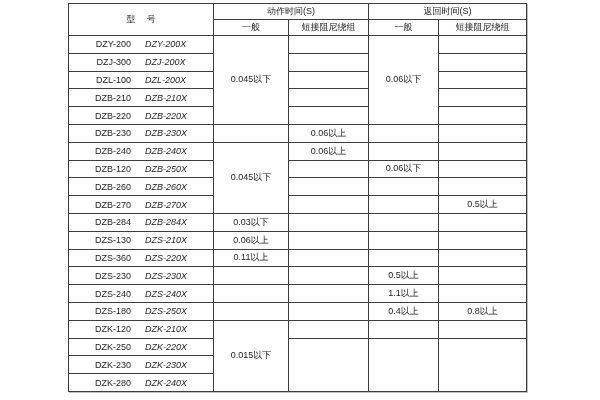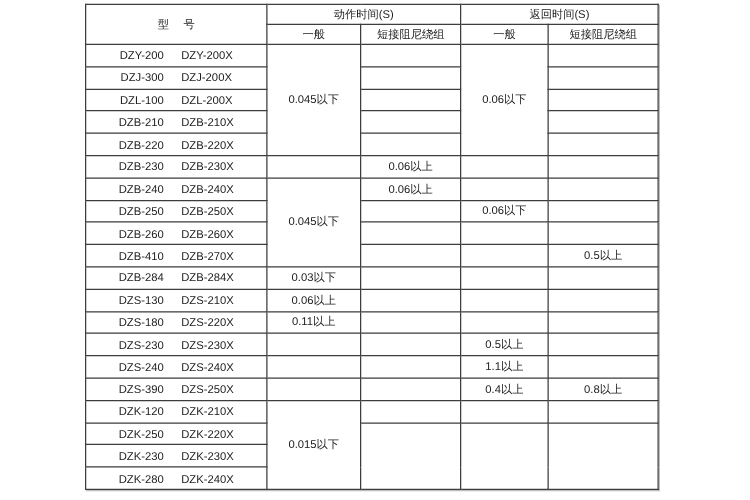--- a/index.html
+++ b/index.html
@@ -41,20 +41,21 @@
   th.model-hdr {
     white-space: pre;
     word-spacing: 9px;
   }
   td.model-cell .m1 {
     display: inline-block;
     margin-right: 14px;
   }
   td.model-cell .m2 {
     display: inline-block;
+    font-style: italic;
   }
 </style>
 </head>
 <body>
 
 <div class="table-wrap">
   <table class="spec-table">
     <colgroup>
       <col style="width:145px">
       <col style="width:75px">
@@ -111,74 +112,74 @@
           <td class="val-cell"></td>
         </tr>
         <tr>
           <td class="model-cell"><span class="m1">DZB-240</span><span class="m2">DZB-240X</span></td>
           <td class="val-cell" rowspan="4">0.045以下</td>
           <td class="val-cell">0.06以上</td>
           <td class="val-cell"></td>
           <td class="val-cell"></td>
         </tr>
         <tr>
-          <td class="model-cell"><span class="m1">DZB-250</span><span class="m2">DZB-250X</span></td>
+          <td class="model-cell"><span class="m1">DZB-120</span><span class="m2">DZB-250X</span></td>
           <td class="val-cell"></td>
           <td class="val-cell">0.06以下</td>
           <td class="val-cell"></td>
         </tr>
         <tr>
           <td class="model-cell"><span class="m1">DZB-260</span><span class="m2">DZB-260X</span></td>
           <td class="val-cell"></td>
           <td class="val-cell"></td>
           <td class="val-cell"></td>
         </tr>
         <tr>
-          <td class="model-cell"><span class="m1">DZB-410</span><span class="m2">DZB-270X</span></td>
+          <td class="model-cell"><span class="m1">DZB-270</span><span class="m2">DZB-270X</span></td>
           <td class="val-cell"></td>
           <td class="val-cell"></td>
           <td class="val-cell">0.5以上</td>
         </tr>
         <tr>
           <td class="model-cell"><span class="m1">DZB-284</span><span class="m2">DZB-284X</span></td>
           <td class="val-cell">0.03以下</td>
           <td class="val-cell"></td>
           <td class="val-cell"></td>
           <td class="val-cell"></td>
         </tr>
         <tr>
           <td class="model-cell"><span class="m1">DZS-130</span><span class="m2">DZS-210X</span></td>
           <td class="val-cell">0.06以上</td>
           <td class="val-cell"></td>
           <td class="val-cell"></td>
           <td class="val-cell"></td>
         </tr>
         <tr>
-          <td class="model-cell"><span class="m1">DZS-180</span><span class="m2">DZS-220X</span></td>
+          <td class="model-cell"><span class="m1">DZS-360</span><span class="m2">DZS-220X</span></td>
           <td class="val-cell">0.11以上</td>
           <td class="val-cell"></td>
           <td class="val-cell"></td>
           <td class="val-cell"></td>
         </tr>
         <tr>
           <td class="model-cell"><span class="m1">DZS-230</span><span class="m2">DZS-230X</span></td>
           <td class="val-cell"></td>
           <td class="val-cell"></td>
           <td class="val-cell">0.5以上</td>
           <td class="val-cell"></td>
         </tr>
         <tr>
           <td class="model-cell"><span class="m1">DZS-240</span><span class="m2">DZS-240X</span></td>
           <td class="val-cell"></td>
           <td class="val-cell"></td>
           <td class="val-cell">1.1以上</td>
           <td class="val-cell"></td>
         </tr>
         <tr>
-          <td class="model-cell"><span class="m1">DZS-390</span><span class="m2">DZS-250X</span></td>
+          <td class="model-cell"><span class="m1">DZS-180</span><span class="m2">DZS-250X</span></td>
           <td class="val-cell"></td>
           <td class="val-cell"></td>
           <td class="val-cell">0.4以上</td>
           <td class="val-cell">0.8以上</td>
         </tr>
         <tr>
           <td class="model-cell"><span class="m1">DZK-120</span><span class="m2">DZK-210X</span></td>
           <td class="val-cell" rowspan="4">0.015以下</td>
           <td class="val-cell"></td>
           <td class="val-cell"></td>

